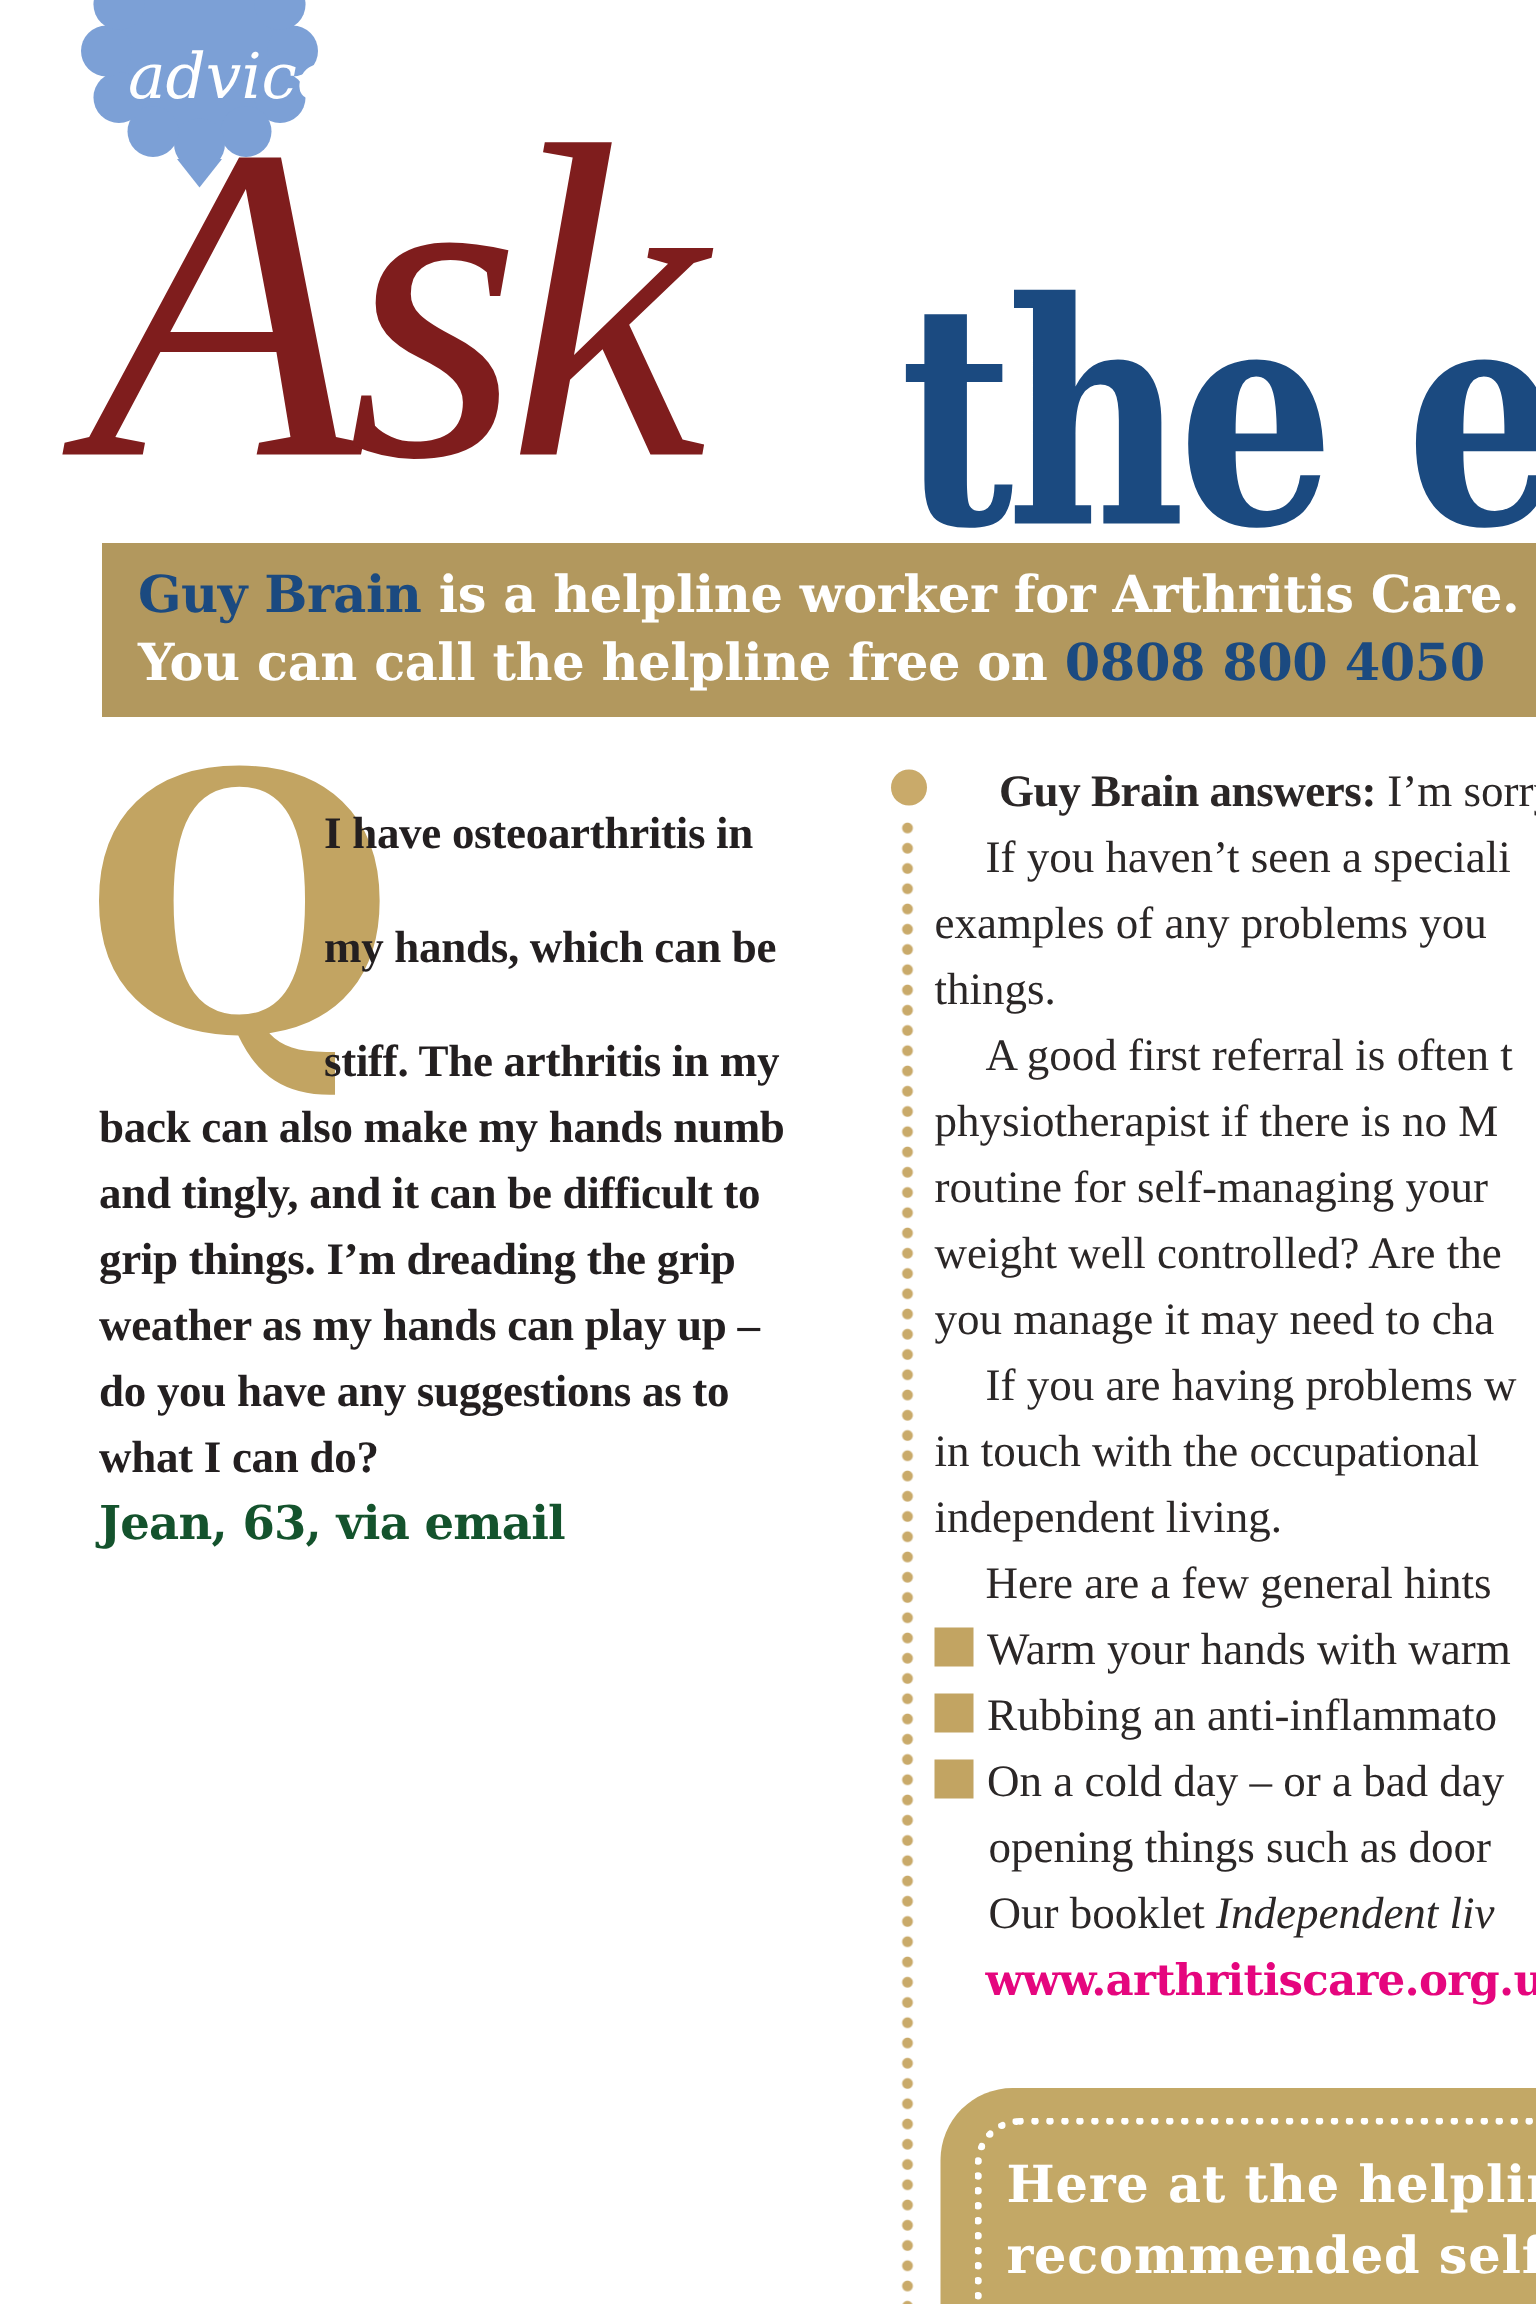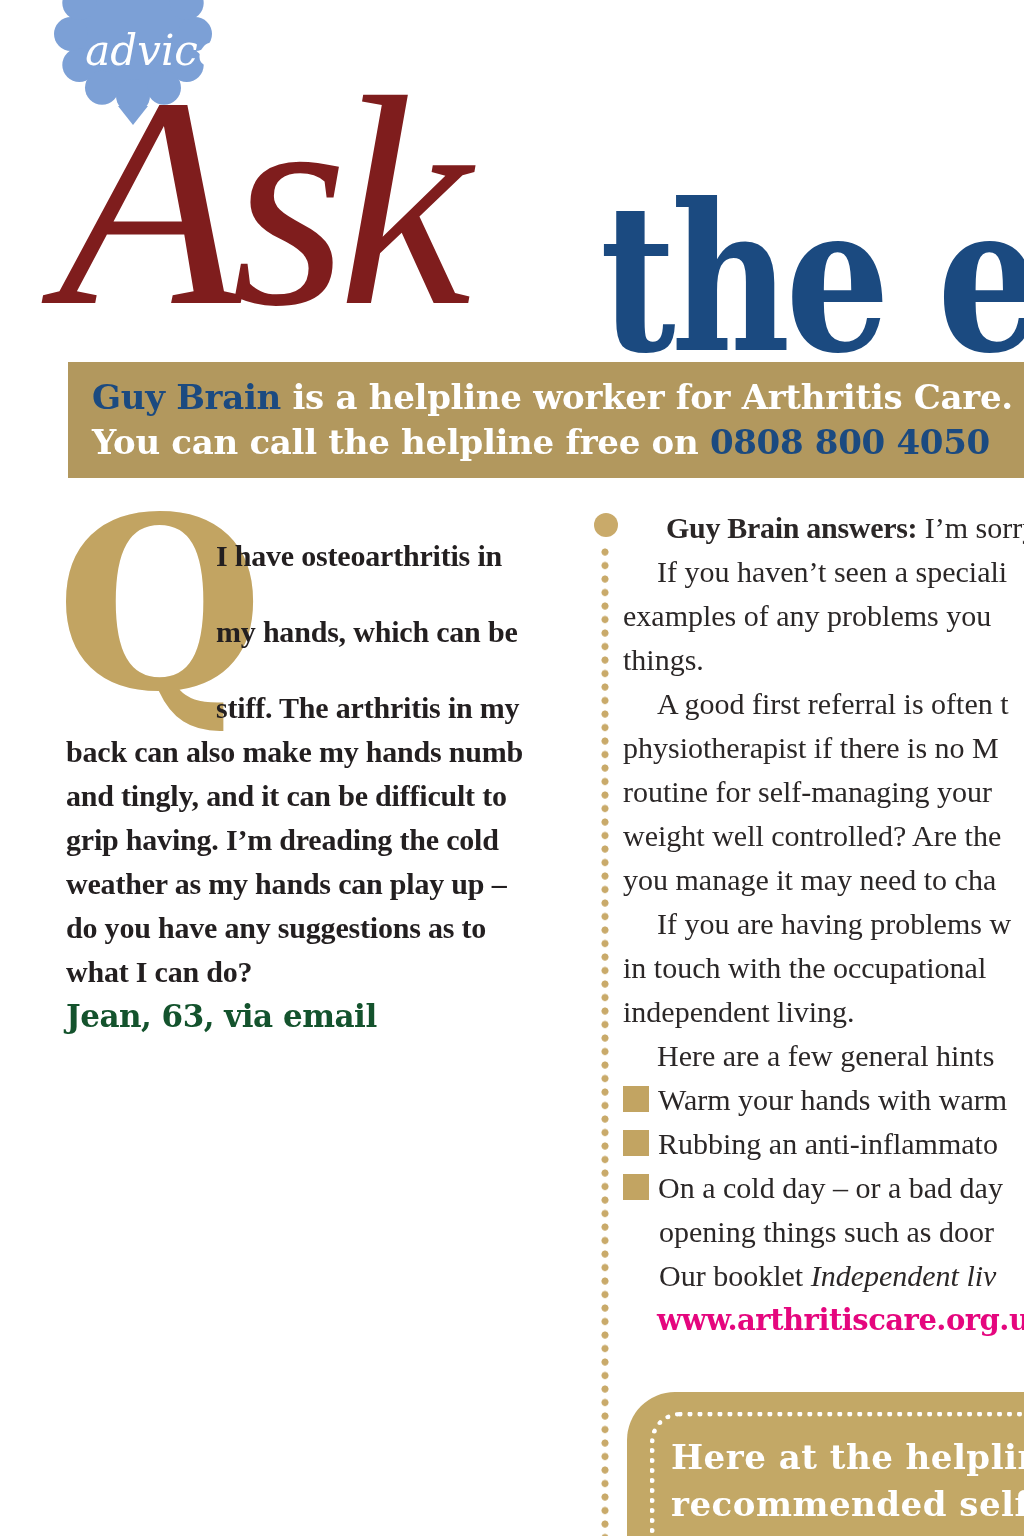--- a/index.html
+++ b/index.html
@@ -97,21 +97,21 @@
 </div>
 
 <div class="dropcap">Q</div>
 <div class="question">
   <div>
       <div class="q-line q-indent">I have osteoarthritis in</div>
       <div class="q-line q-indent">my hands, which can be</div>
       <div class="q-line q-indent">stiff. The arthritis in my</div>
       <div class="q-line">back can also make my hands numb</div>
       <div class="q-line">and tingly, and it can be difficult to</div>
-      <div class="q-line">grip having. I’m dreading the cold</div>
+      <div class="q-line">grip things. I’m dreading the grip</div>
       <div class="q-line">weather as my hands can play up –</div>
       <div class="q-line">do you have any suggestions as to</div>
       <div class="q-line">what I can do?</div>
     </div>
   <div class="byline">Jean, 63, via email</div>
 </div>
 
 <div class="marker-dot"></div>
 <div class="dotted-divider"></div>
 

